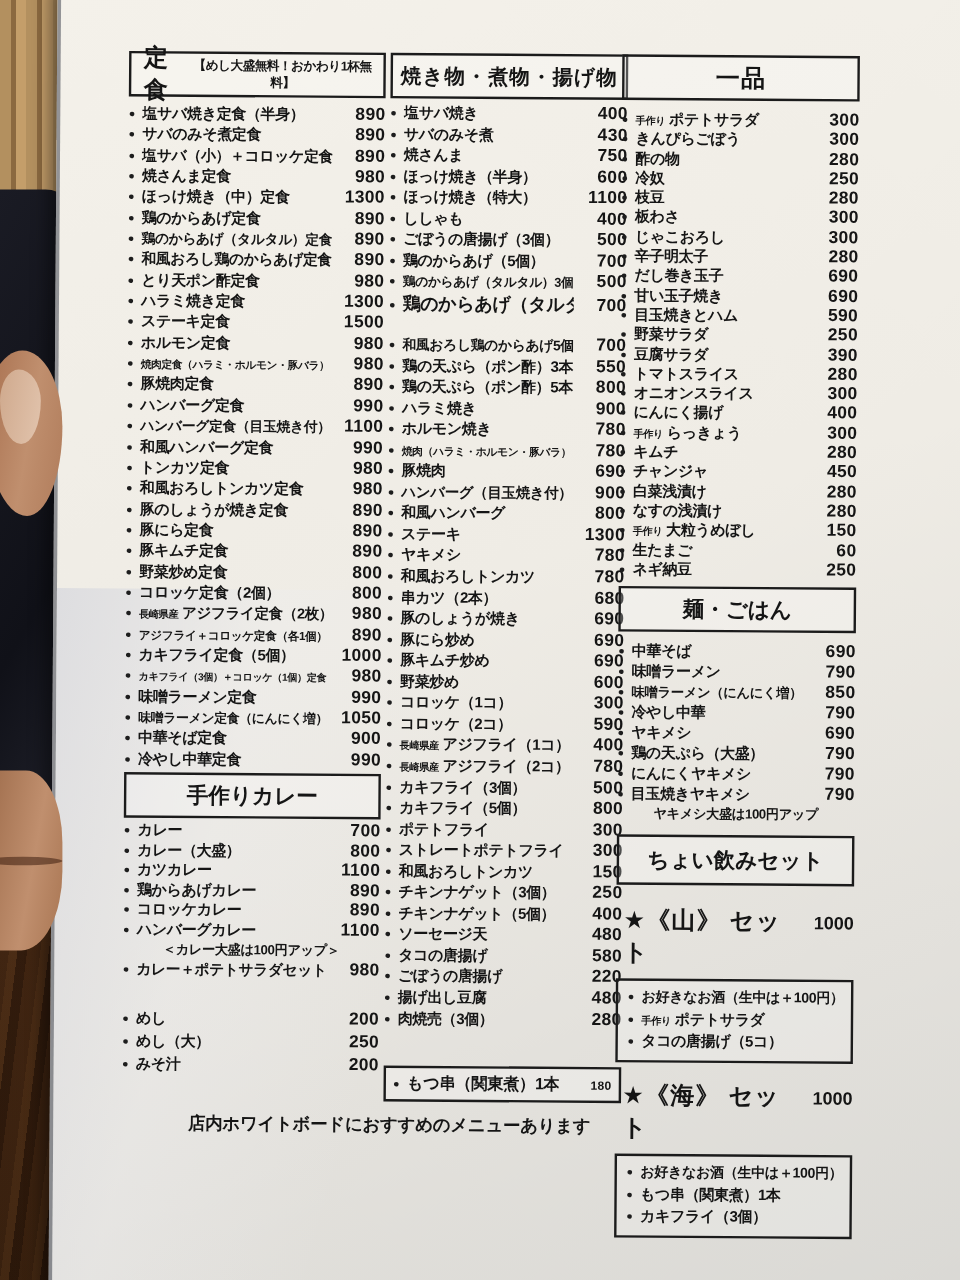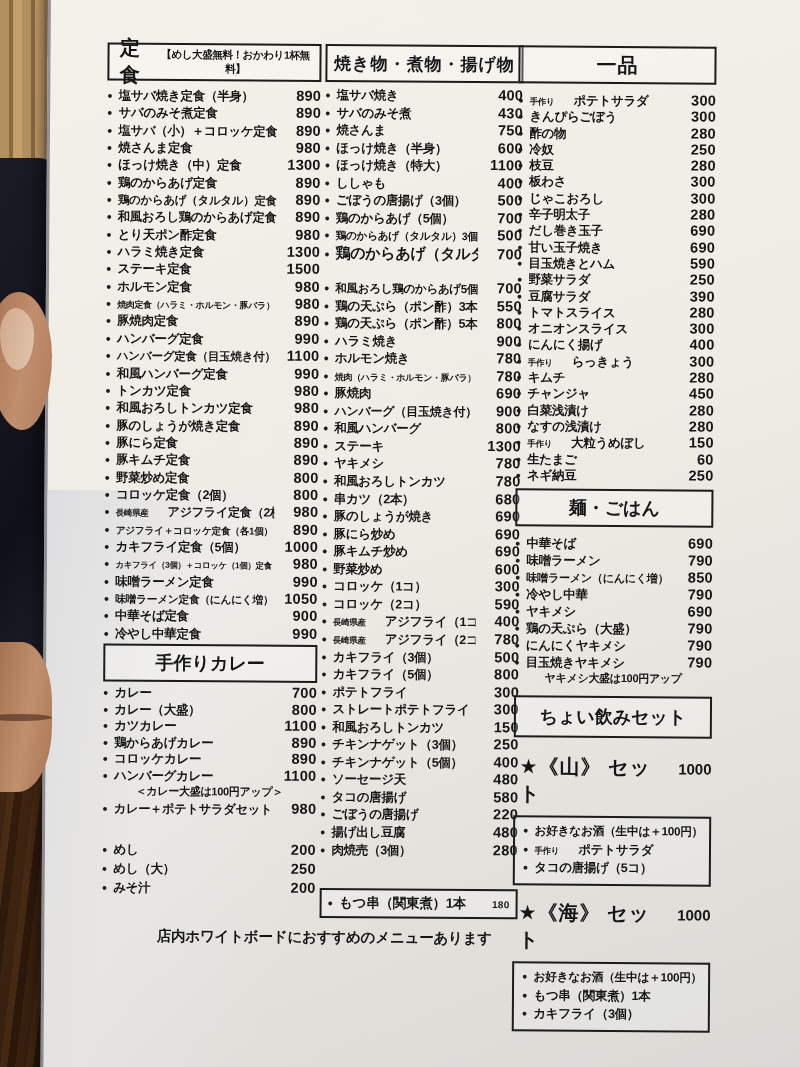--- a/index.html
+++ b/index.html
@@ -42,21 +42,21 @@
   .list{display:flex;flex-direction:column;}
   .menu-row{display:flex;align-items:baseline;height:var(--rh,17.4px);overflow:hidden;}
   .c1rows{--rh:17.35px;margin-top:6px;}
   .c2rows{--rh:17.55px;margin-top:4px;}
   .c3rows{--rh:16.3px;margin-top:8px;}
   .menrows{--rh:17px;margin-top:8px;}
   .curryrows{--rh:16.6px;}
   .ricerows{--rh:19px;margin-top:24px;}
   .bullet{flex:none;font-size:9px;margin-right:6px;transform:translateY(-1px);color:#1d1d1d;}
   .iname{flex:1 1 auto;min-width:0;font-size:12.5px;font-weight:700;white-space:nowrap;overflow:hidden;letter-spacing:-.3px;}
-  .pre{font-size:8.5px;font-weight:700;margin-right:19px;}
+  .pre{font-size:8.5px;font-weight:700;margin-right:3px;}
   .price{flex:none;margin-left:6px;min-width:38px;text-align:right;font-size:14.5px;font-weight:700;letter-spacing:.3px;}
   .note-row{height:var(--rh,17.4px);text-align:center;font-size:11px;font-weight:700;letter-spacing:-.3px;}
   .curry-hdr{margin-top:2px;margin-bottom:2px;font-size:18px;}
   .men-hdr{margin-top:6px;font-size:18px;}
   .choin-hdr{margin-top:8px;height:38px;font-size:18px;}
   .set-line{display:flex;align-items:baseline;margin-top:16px;padding-left:6px;}
   .set-line2{margin-top:14px;}
   .set-name{font-size:20px;font-weight:800;letter-spacing:1px;}
   .set-price{font-size:15px;font-weight:700;margin-left:14px;}
   .set-box{border:2px solid #1b1b1b;margin-top:8px;padding:6px 6px 6px 8px;--rh:18px;background:rgba(255,255,255,.2);}

